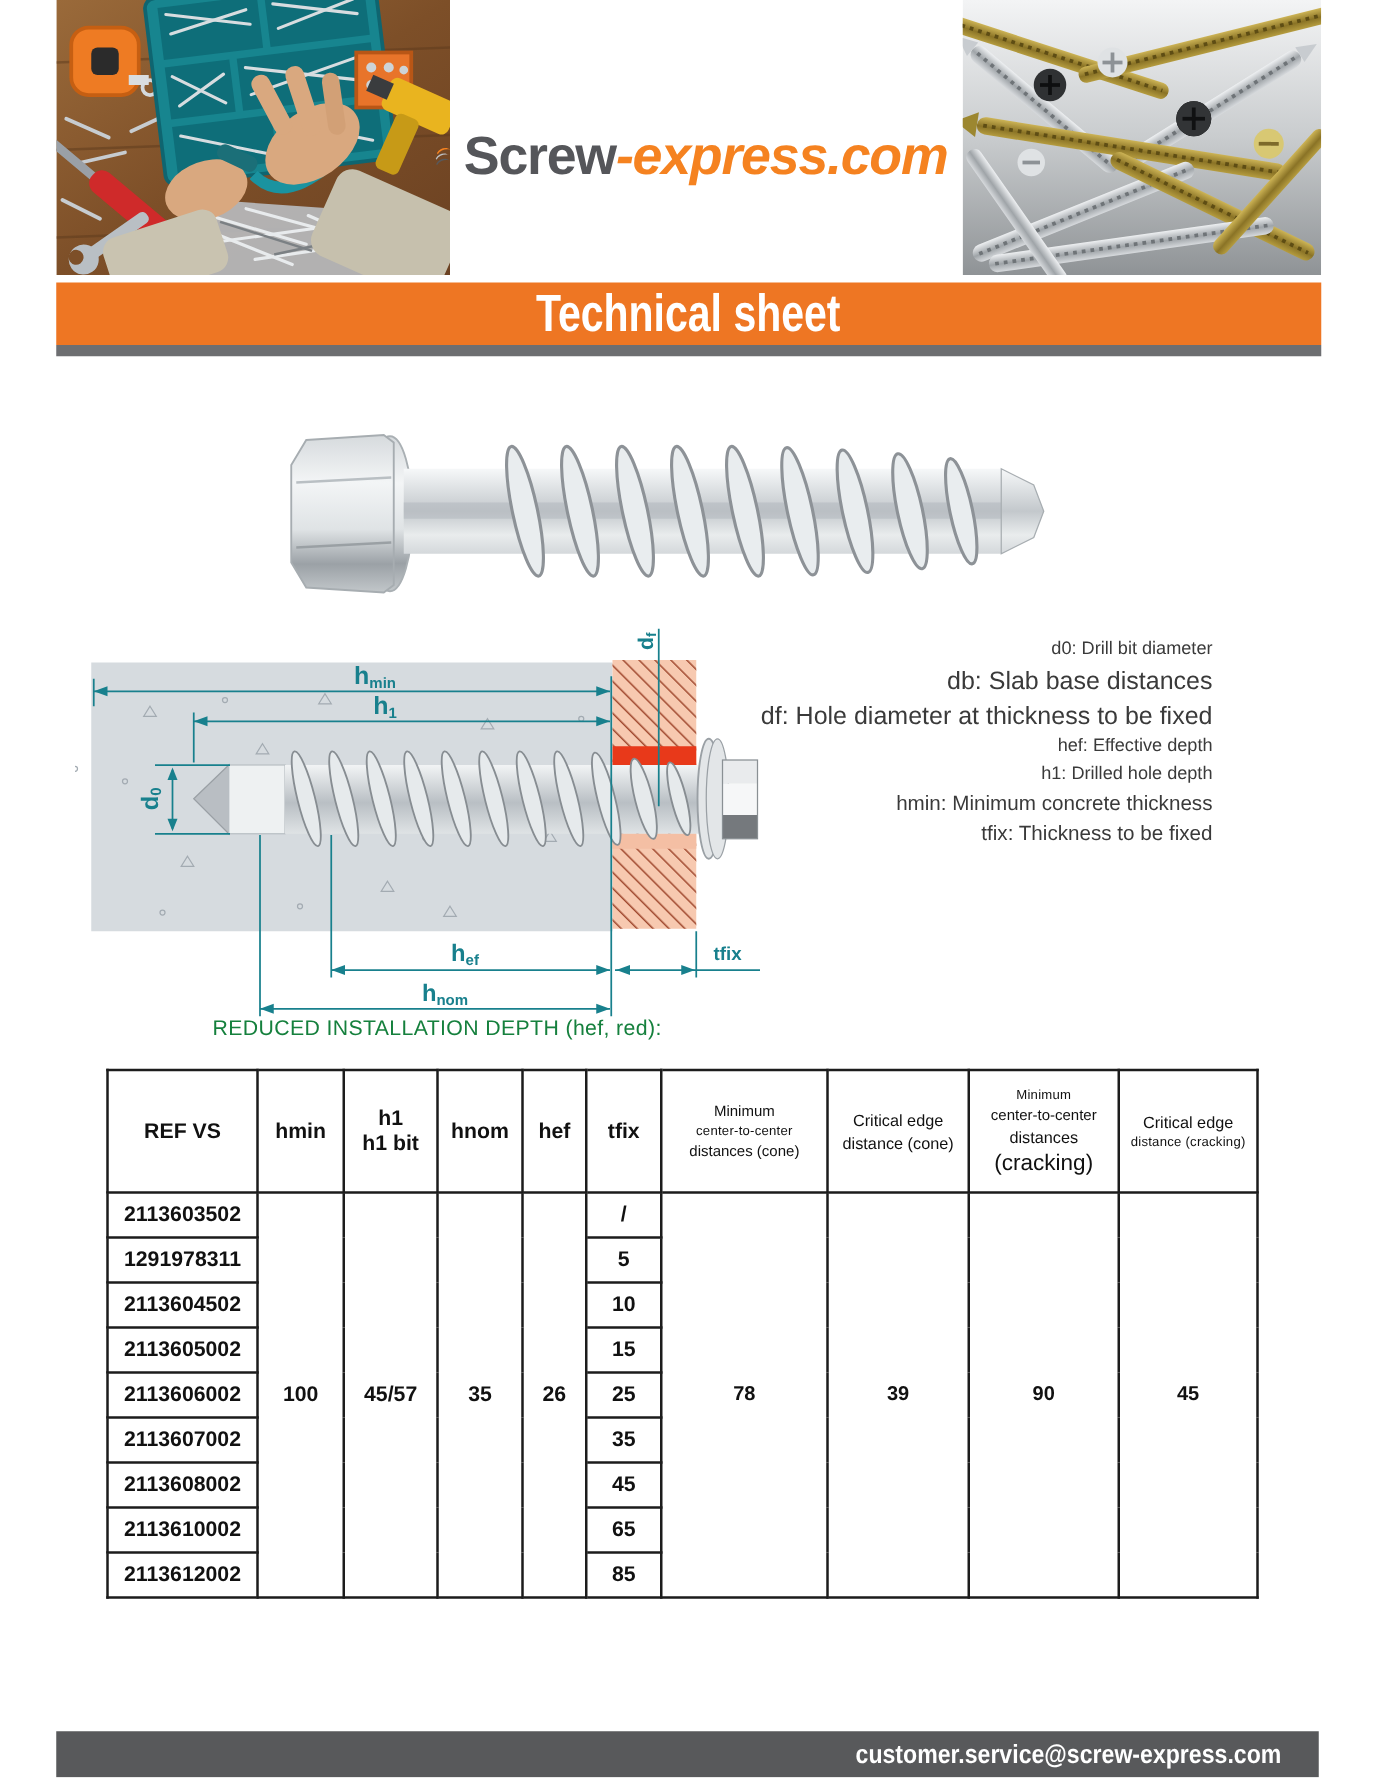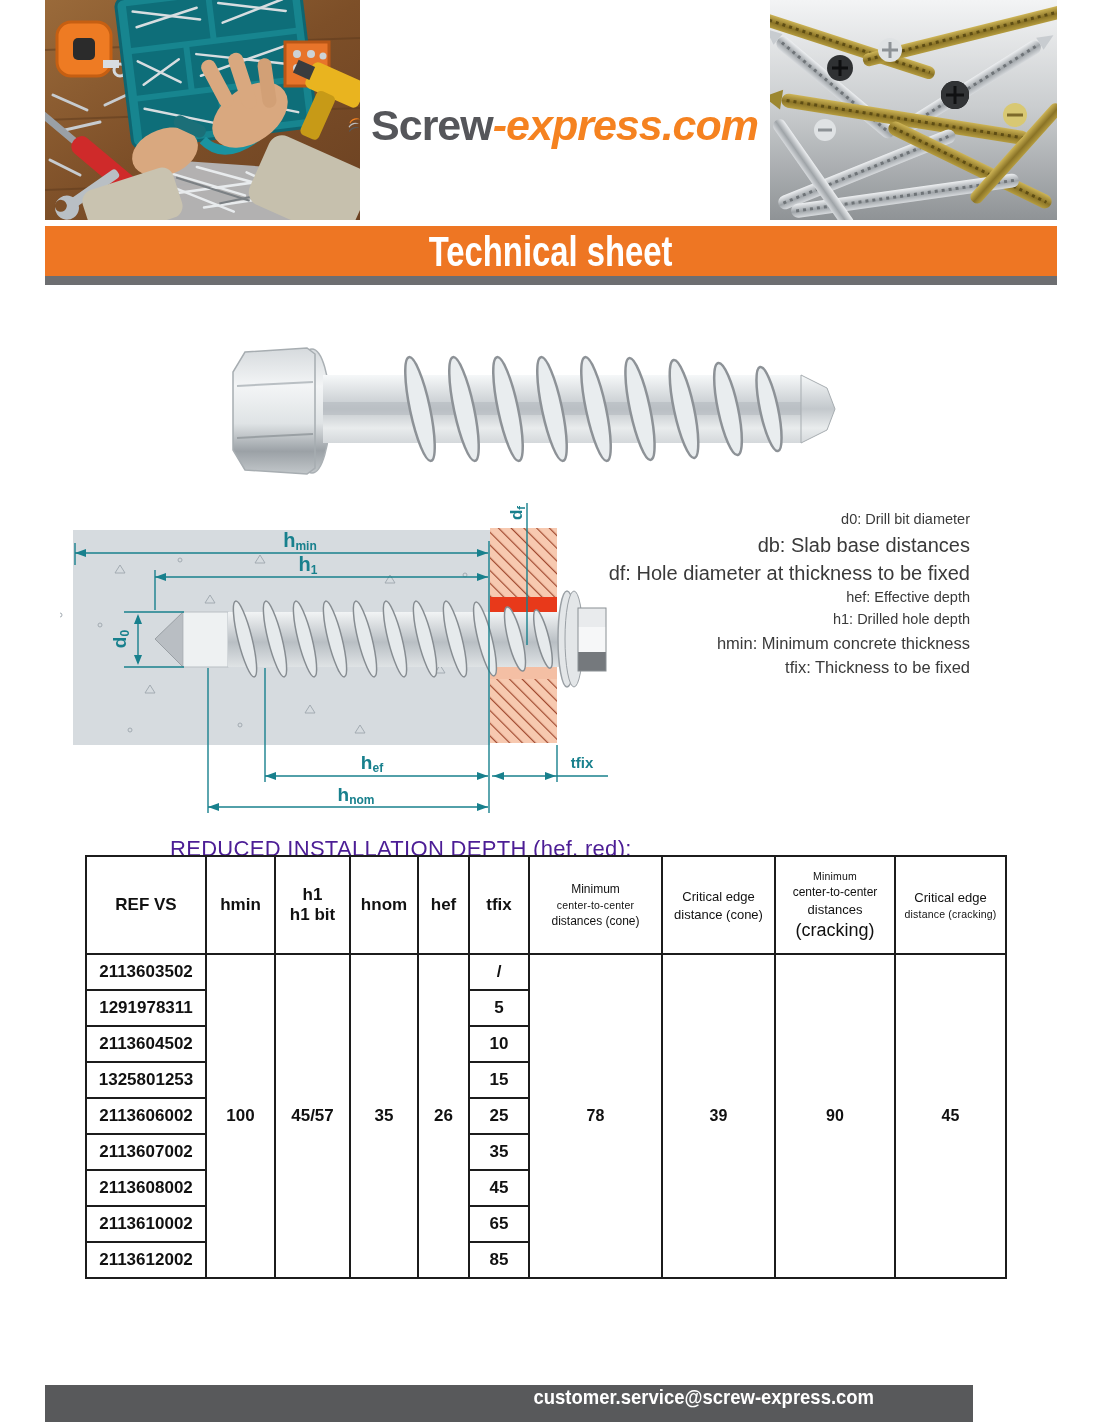--- a/index.html
+++ b/index.html
@@ -27,41 +27,41 @@
   .dimlabel{font-family:"Liberation Sans",sans-serif;font-weight:bold;fill:#18808d;}
 
   
   .legend{position:absolute;right:130px;top:512px;width:470px;text-align:right;color:#3a3a3a;}
   .legend div{margin-bottom:6px;line-height:1.1;}
   .lg-sm{font-size:14.5px;}
   .lg-md{font-size:16.5px;}
   .lg-lg{font-size:20px;}
 
   
-  .caption{position:absolute;left:170px;top:836px;font-size:22px;color:#4c1d95;letter-spacing:.3px;}
+  .caption{position:absolute;left:170px;top:813px;font-size:17px;color:#15803d;letter-spacing:.3px;}
 
   
   table.spec{position:absolute;left:85px;top:855px;border-collapse:collapse;table-layout:fixed;
              width:920px;}
   table.spec td,table.spec th{border:2px solid #1c1c1c;text-align:center;vertical-align:middle;
              padding:0;background:#fff;color:#111;}
   table.spec thead th{height:96px;}
   table.spec tbody td{height:34px;}
   .h-main{font-size:17px;font-weight:bold;line-height:1.15;}
   .h-sub1{font-size:12px;font-weight:normal;display:block;margin:3px 0;}
   .h-sub2{font-size:10.5px;font-weight:normal;display:block;margin:3px 0;letter-spacing:.2px;}
   .h-sub3{font-size:13px;font-weight:normal;display:block;margin:3px 0;}
   .h-big{font-size:18px;font-weight:normal;display:block;margin:2px 0;}
   .v-ref{font-size:17px;font-weight:bold;}
   .v-num{font-size:17px;font-weight:bold;}
   .v-mid{font-size:16px;font-weight:600;border-radius:10px;}
 
   
-  .footer{position:absolute;left:45px;top:1385px;width:928px;height:37px;background:#58595b;
-          display:flex;align-items:flex-start;justify-content:flex-end;padding-right:99px;
+  .footer{position:absolute;left:45px;top:1385px;width:1010px;height:37px;background:#58595b;
+          display:flex;align-items:center;justify-content:flex-end;padding-right:30px;
           box-sizing:border-box;}
   .footer-email{color:#ffffff;font-size:21px;font-weight:bold;transform:scaleX(.88);
                 transform-origin:right center;letter-spacing:0;}
 </style>
 </head>
 <body>
 
 <div class="page">
 
   <div class="photo photo-left">
@@ -500,21 +500,21 @@
       </tr>
       <tr>
           <td class="v-ref">1291978311</td>
           <td class="v-num">5</td>
         </tr>
       <tr>
           <td class="v-ref">2113604502</td>
           <td class="v-num">10</td>
         </tr>
       <tr>
-          <td class="v-ref">1325801253</td>
+          <td class="v-ref">2113605002</td>
           <td class="v-num">15</td>
         </tr>
       <tr>
           <td class="v-ref">2113606002</td>
           <td class="v-num">25</td>
         </tr>
       <tr>
           <td class="v-ref">2113607002</td>
           <td class="v-num">35</td>
         </tr>

